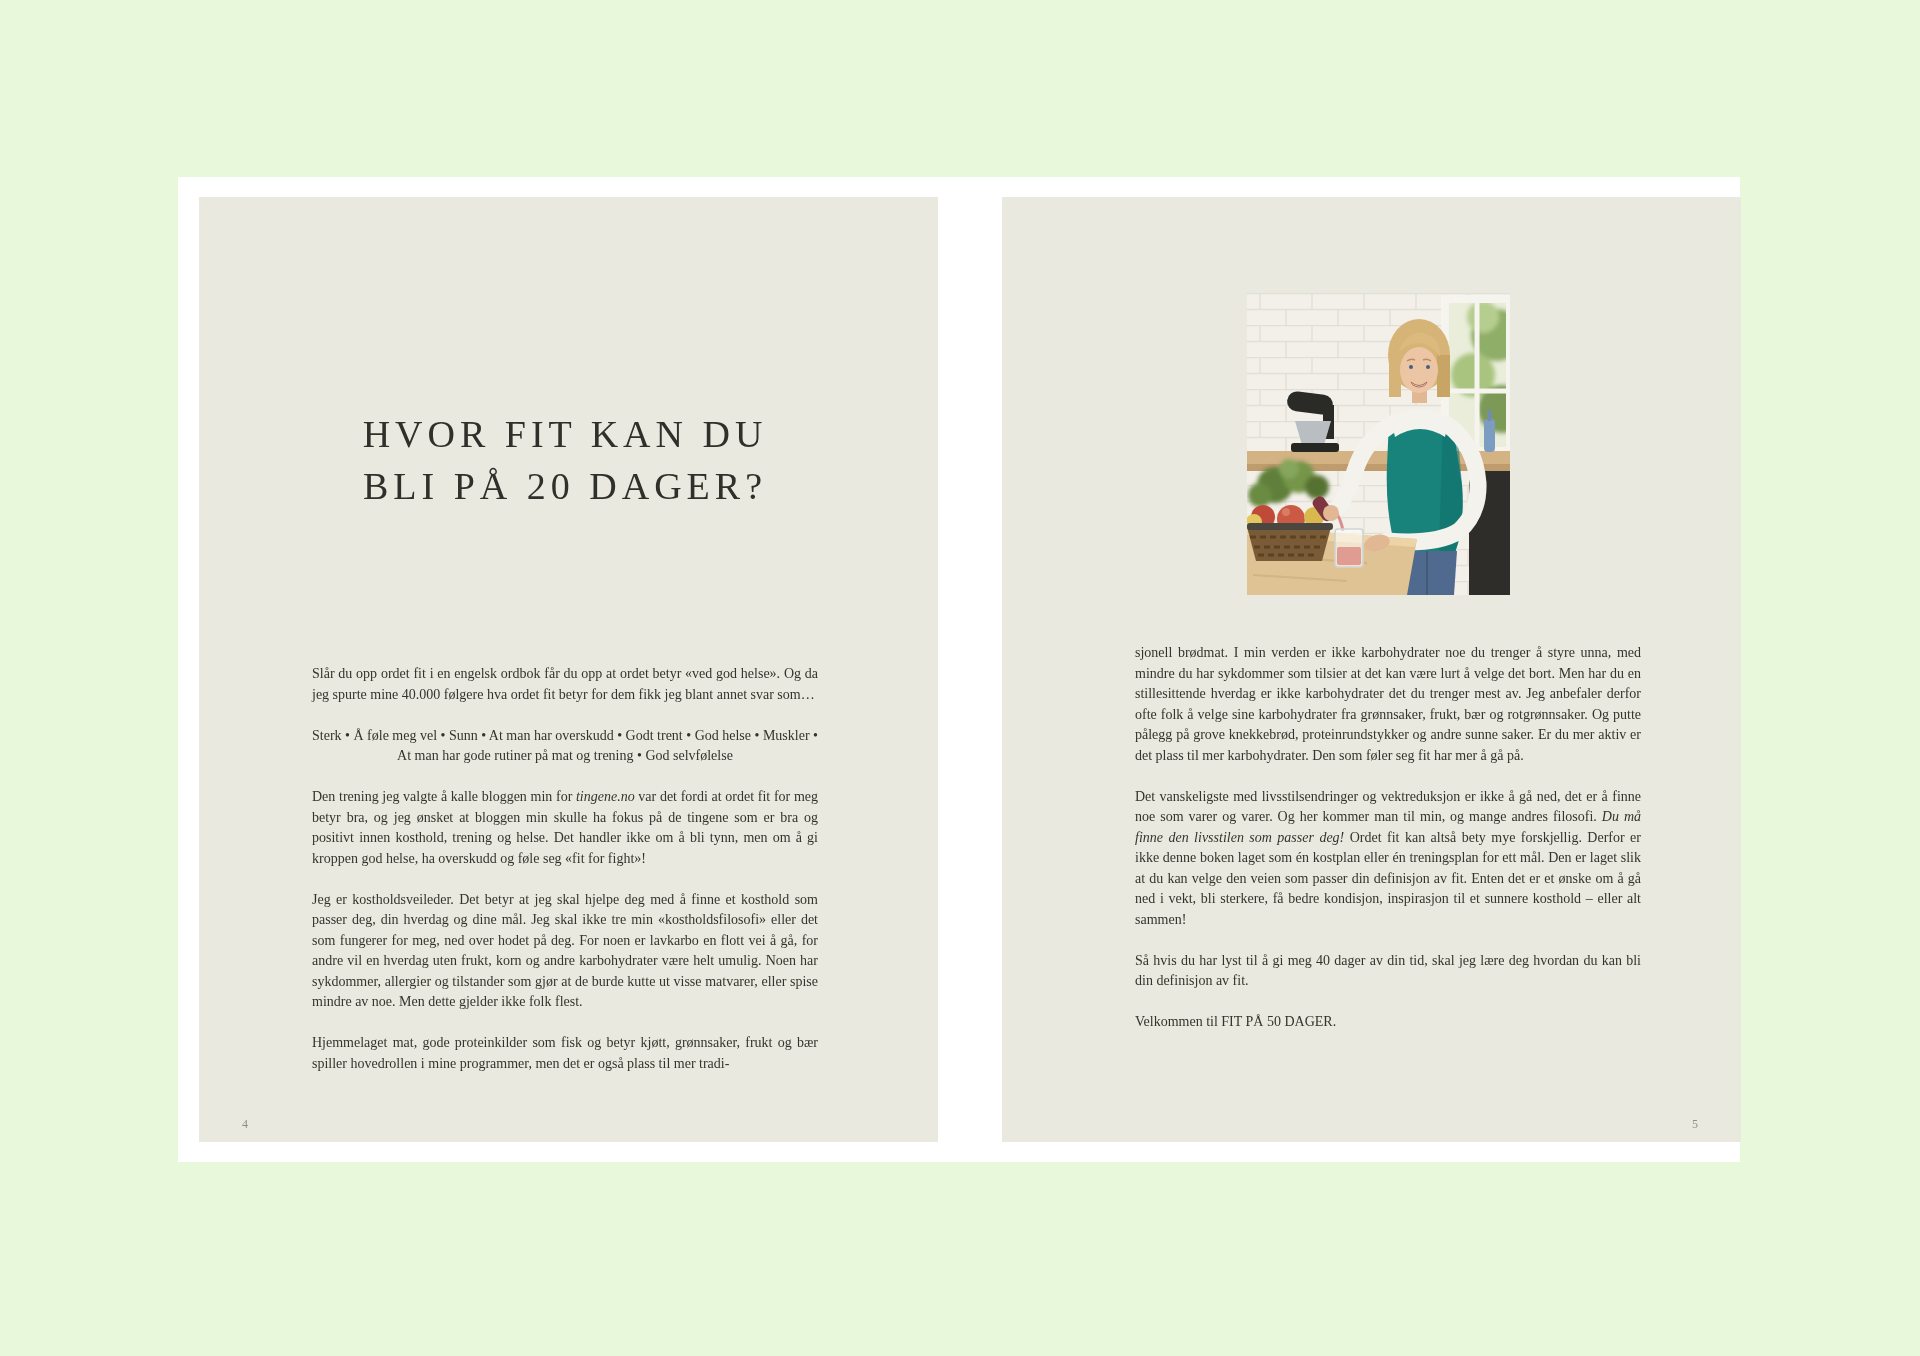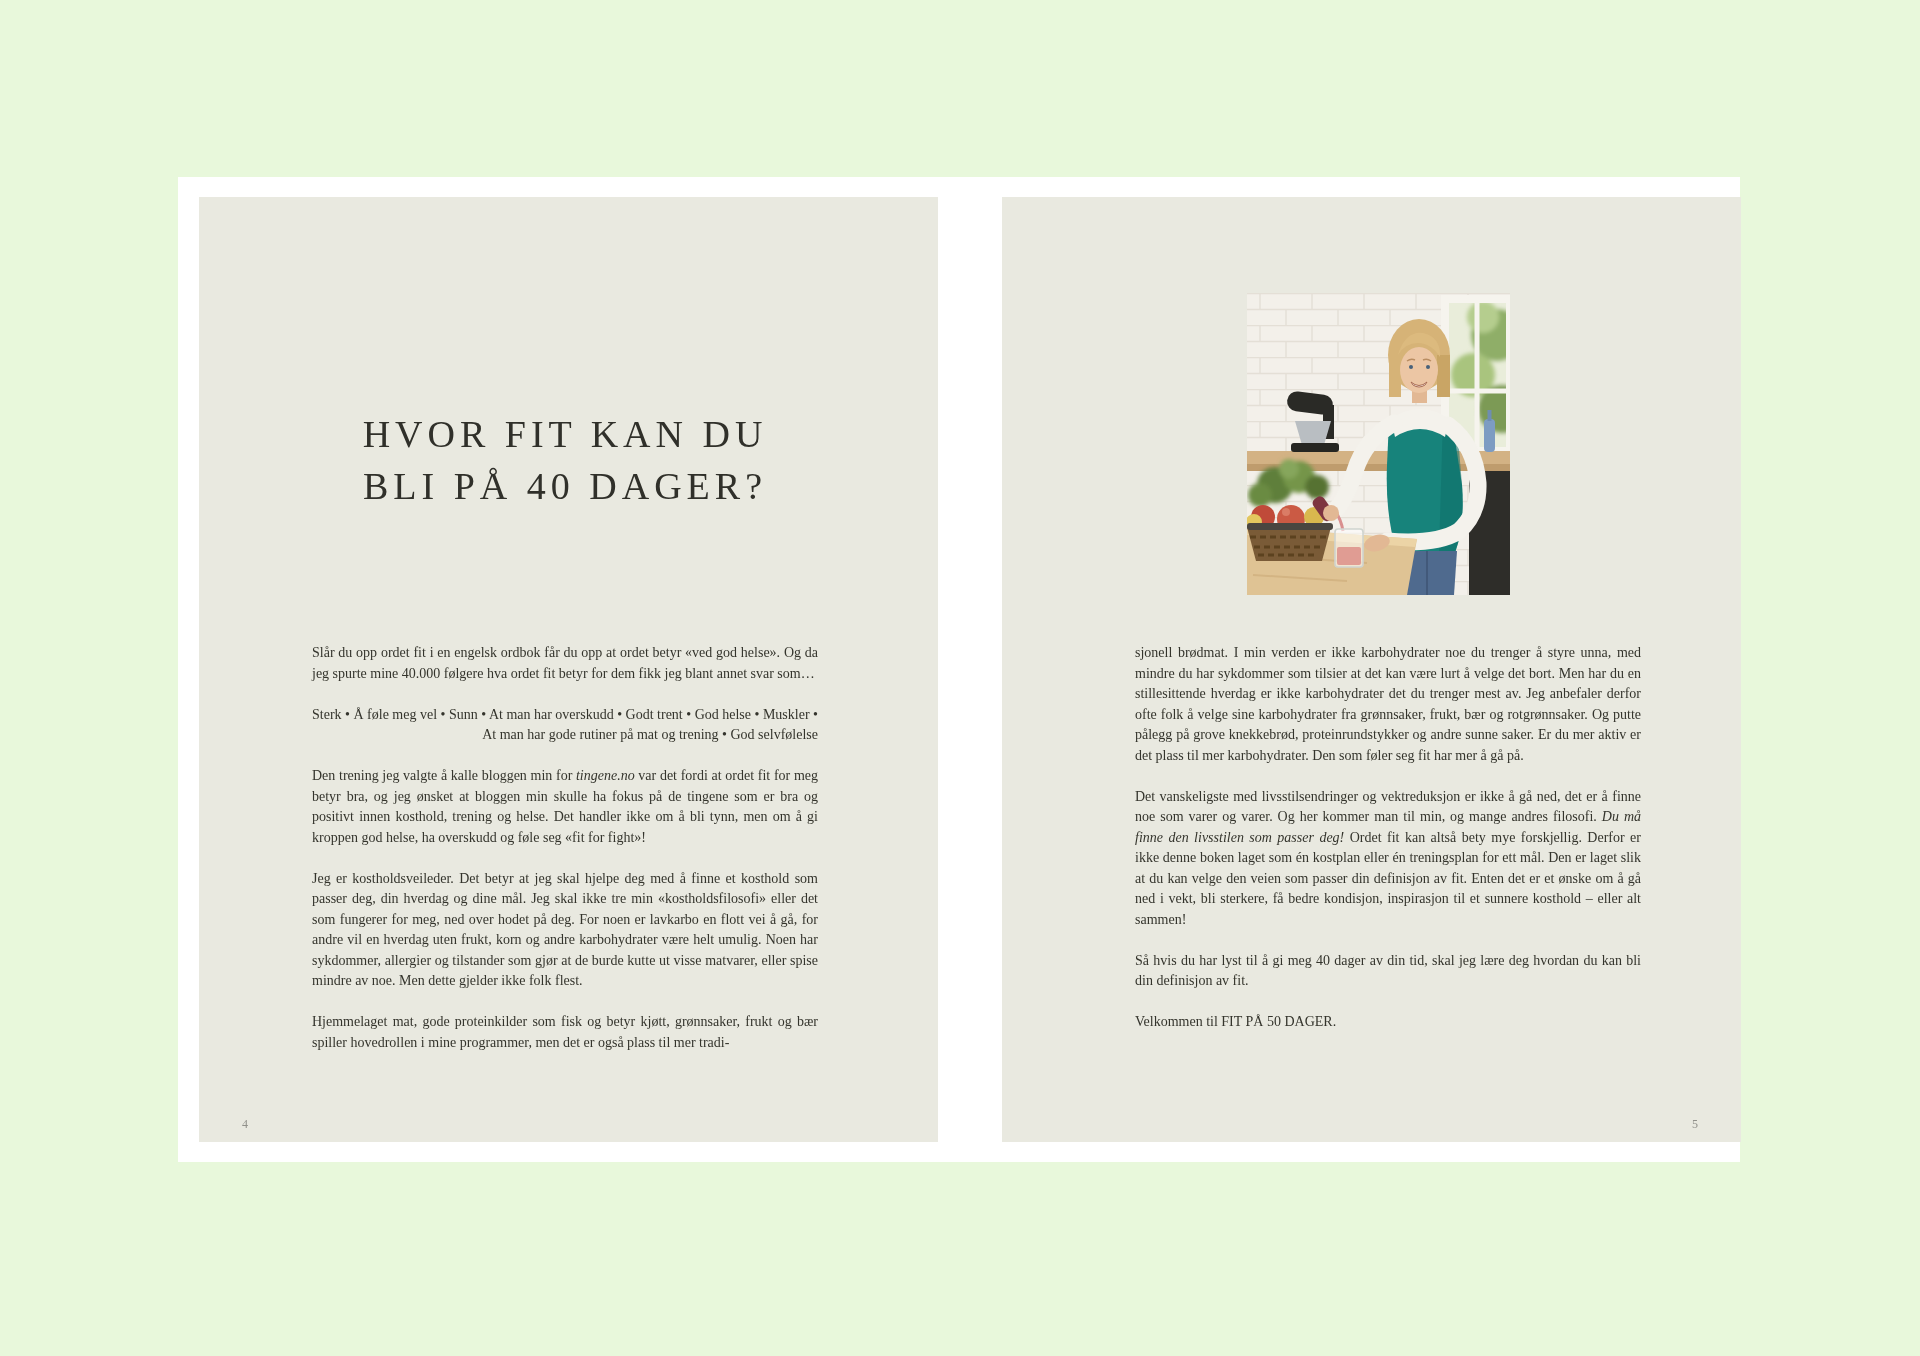--- a/index.html
+++ b/index.html
@@ -10,43 +10,43 @@
   .page-left{left:21px;}
   .page-right{left:824px;}
 
   .title{position:absolute;left:113px;top:211px;width:506px;margin:0;
          font-size:38px;font-weight:400;line-height:52px;letter-spacing:5px;
          text-align:center;color:#30302a;font-family:Liberation Serif, serif;}
   .title span{display:block;}
 
   .body-text{position:absolute;top:446px;width:506px;color:#34342c;
              font-size:14px;line-height:20.5px;text-align:justify;}
-  .page-left .body-text{left:113px;}
+  .page-left .body-text{left:113px;margin-top:21px;}
   .page-right .body-text{left:133px;}
   .body-text p{margin:0 0 20.5px 0;}
-  .body-text p.centered{text-align:right;}
+  .body-text p.centered{text-align:center;}
   .body-text .em{font-style:italic;}
 
   .photo{position:absolute;left:245px;top:96px;width:263px;height:302px;margin:0;overflow:hidden;}
   .photo svg{display:block;width:100%;height:100%;}
 
   .page-number{position:absolute;top:920px;font-size:12px;color:#90908a;}
   .pn-left{left:43px;}
   .pn-right{right:43px;text-align:right;}
 </style>
 </head>
 <body>
 
 <div class="canvas">
   <div class="sheet">
 
     <section class="page page-left">
       <h1 class="title">
         <span>HVOR FIT KAN DU</span>
-        <span>BLI PÅ 40 DAGER?</span>
+        <span>BLI PÅ 20 DAGER?</span>
       </h1>
       <div class="body-text">
           <p><span>Slår du opp ordet fit i en engelsk ordbok får du opp at ordet betyr «ved god helse». Og da jeg spurte mine 40.000 følgere hva ordet fit betyr for dem fikk jeg blant annet svar som…</span></p>
           <p class="centered"><span>Sterk • Å føle meg vel • Sunn • At man har overskudd • Godt trent • God helse • Muskler • At man har gode rutiner på mat og trening • God selvfølelse</span></p>
           <p><span>Den trening jeg valgte å kalle bloggen min for </span><span class="em">tingene.no</span><span> var det fordi at ordet fit for meg betyr bra, og jeg ønsket at bloggen min skulle ha fokus på de tingene som er bra og positivt innen kosthold, trening og helse. Det handler ikke om å bli tynn, men om å gi kroppen god helse, ha overskudd og føle seg «fit for fight»!</span></p>
           <p><span>Jeg er kostholdsveileder. Det betyr at jeg skal hjelpe deg med å finne et kosthold som passer deg, din hverdag og dine mål. Jeg skal ikke tre min «kostholdsfilosofi» eller det som fungerer for meg, ned over hodet på deg. For noen er lavkarbo en flott vei å gå, for andre vil en hverdag uten frukt, korn og andre karbohydrater være helt umulig. Noen har sykdommer, allergier og tilstander som gjør at de burde kutte ut visse matvarer, eller spise mindre av noe. Men dette gjelder ikke folk flest.</span></p>
           <p><span>Hjemmelaget mat, gode proteinkilder som fisk og betyr kjøtt, grønnsaker, frukt og bær spiller hovedrollen i mine programmer, men det er også plass til mer tradi-</span></p>
         </div>
       <div class="page-number pn-left">4</div>
     </section>

